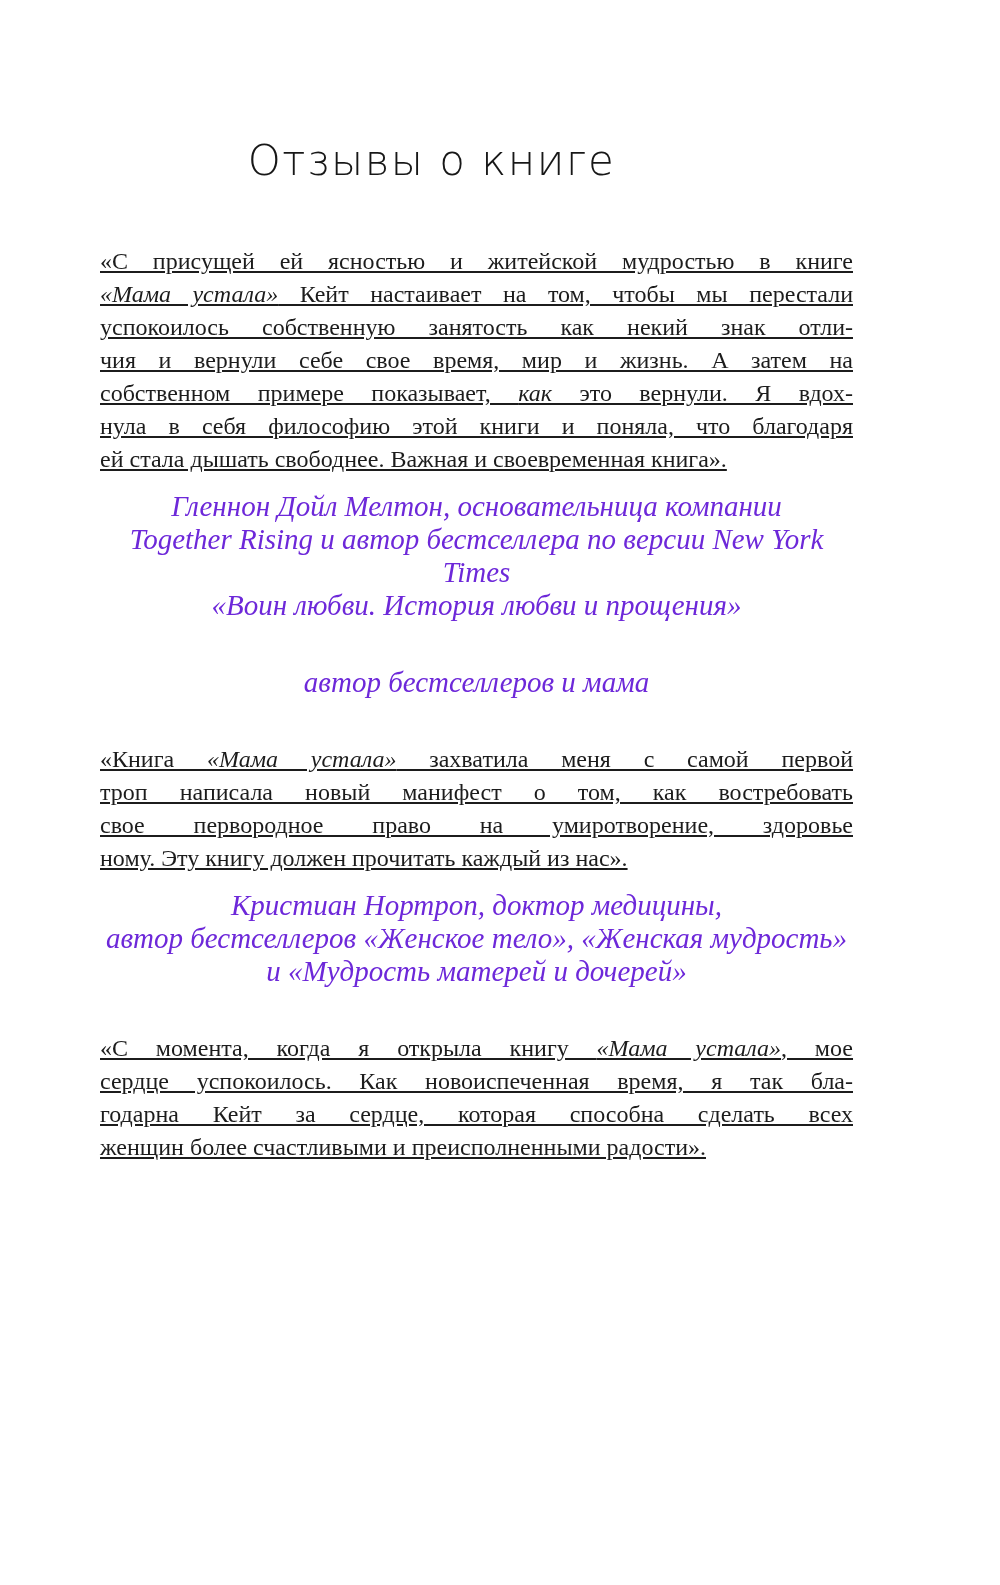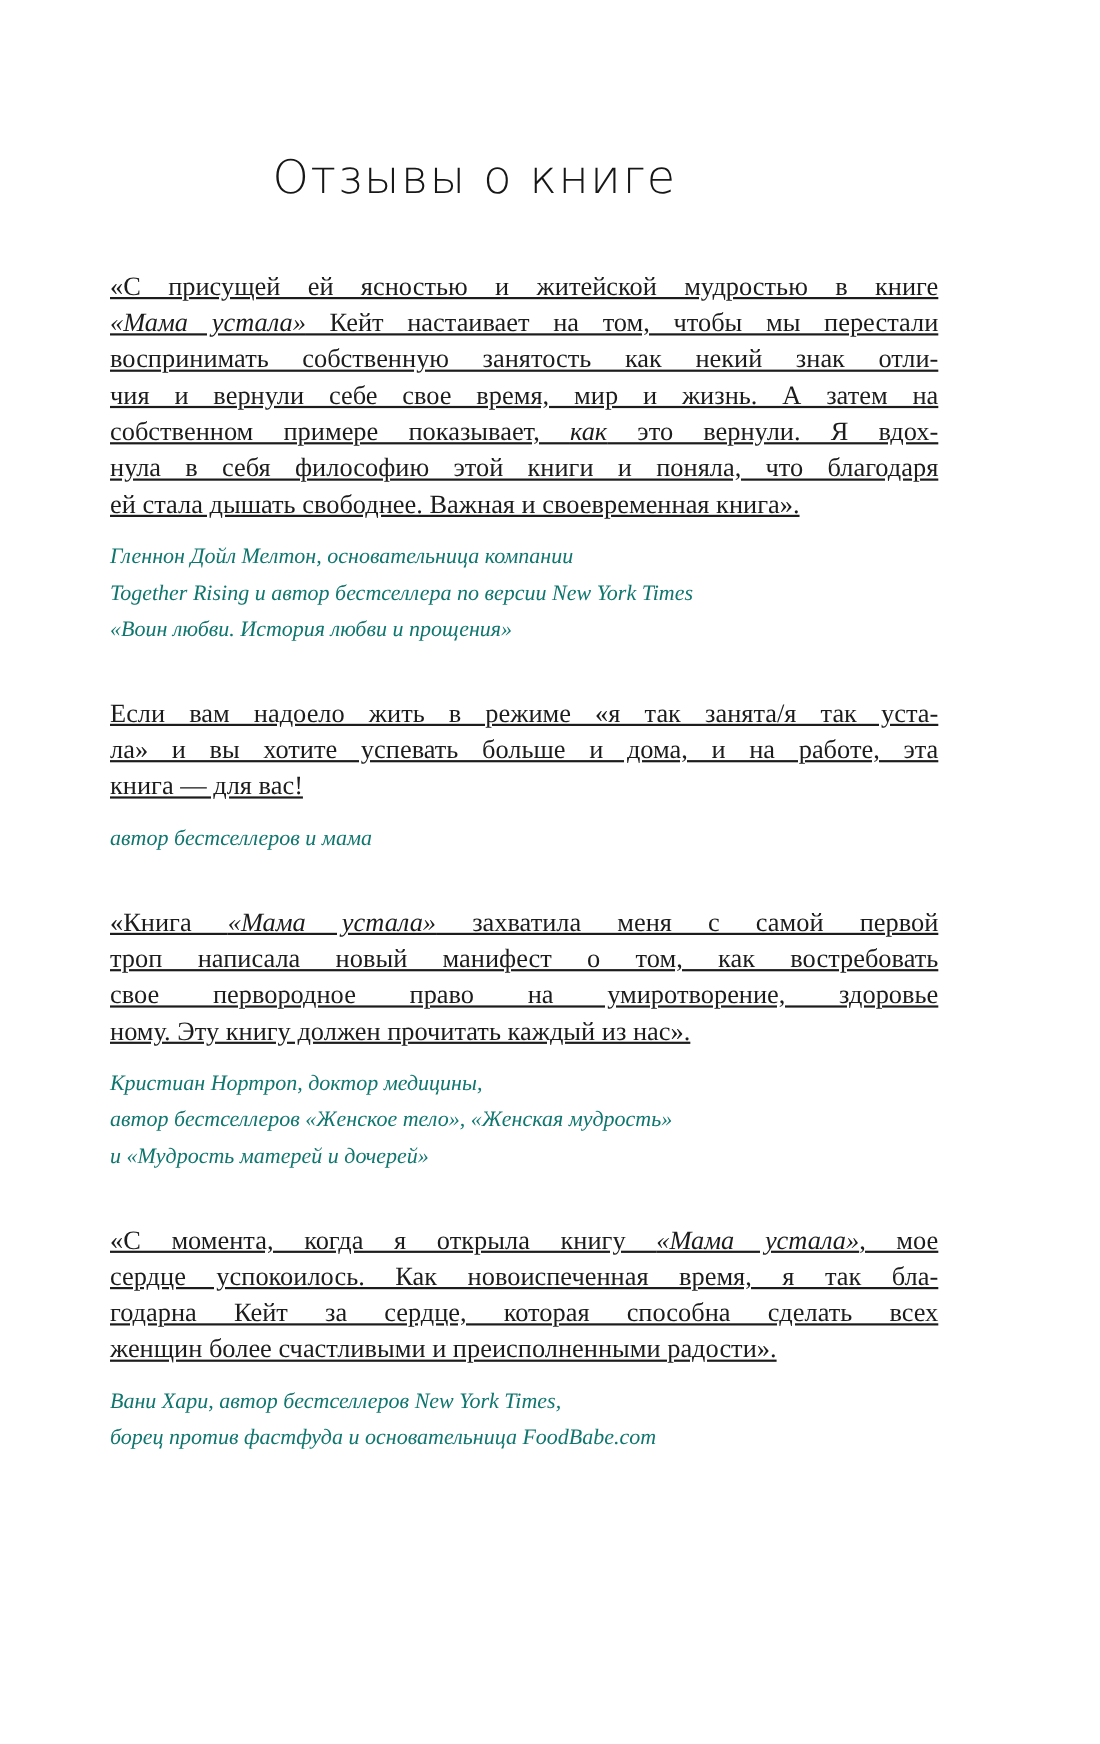--- a/index.html
+++ b/index.html
@@ -40,55 +40,50 @@
     text-decoration: underline;
   }
   .quote-line.last {
     text-align-last: left;
   }
   .quote-line i {
     font-style: italic;
   }
   .attribution {
     margin-top: 14px;
-    text-align: left;
+    text-align: center;
     font-style: italic;
-    font-size: 20px;
+    font-size: 29px;
     line-height: 33px;
-    color: #0f766e;
+    color: #6d28d9;
   }
 </style>
 </head>
 <body>
 
 <div class="page">
   <h1 class="title">Отзывы о книге</h1>
   <div>
       <section class="review">
         <div class="quote">
           <div class="quote-line"><span>«С присущей ей ясностью и житейской мудростью в книге</span></div>
           <div class="quote-line"><i>«Мама устала»</i><span> Кейт настаивает на том, чтобы мы перестали</span></div>
-          <div class="quote-line"><span>воспринимать собственную занятость как некий знак отли-</span></div>
+          <div class="quote-line"><span>успокоилось собственную занятость как некий знак отли-</span></div>
           <div class="quote-line"><span>чия и вернули себе свое время, мир и жизнь. А затем на</span></div>
           <div class="quote-line"><span>собственном примере показывает, </span><i>как</i><span> это вернули. Я вдох-</span></div>
           <div class="quote-line"><span>нула в себя философию этой книги и поняла, что благодаря</span></div>
           <div class="quote-line last"><span>ей стала дышать свободнее. Важная и своевременная книга».</span></div>
         </div>
         <div class="attribution">
           <div class="attribution-line">Гленнон Дойл Мелтон, основательница компании</div>
           <div class="attribution-line">Together Rising и автор бестселлера по версии New York Times</div>
           <div class="attribution-line">«Воин любви. История любви и прощения»</div>
         </div>
       </section>
       <section class="review">
-        <div class="quote">
-          <div class="quote-line"><span>Если вам надоело жить в режиме «я так занята/я так уста-</span></div>
-          <div class="quote-line"><span>ла» и вы хотите успевать больше и дома, и на работе, эта</span></div>
-          <div class="quote-line last"><span>книга — для вас!</span></div>
-        </div>
         <div class="attribution">
           <div class="attribution-line">автор бестселлеров и мама</div>
         </div>
       </section>
       <section class="review">
         <div class="quote">
           <div class="quote-line"><span>«Книга </span><i>«Мама устала»</i><span> захватила меня с самой первой</span></div>
           <div class="quote-line"><span>троп написала новый манифест о том, как востребовать</span></div>
           <div class="quote-line"><span>свое первородное право на умиротворение, здоровье</span></div>
           <div class="quote-line last"><span>ному. Эту книгу должен прочитать каждый из нас».</span></div>
@@ -99,19 +94,15 @@
           <div class="attribution-line">и «Мудрость матерей и дочерей»</div>
         </div>
       </section>
       <section class="review">
         <div class="quote">
           <div class="quote-line"><span>«С момента, когда я открыла книгу </span><i>«Мама устала»</i><span>, мое</span></div>
           <div class="quote-line"><span>сердце успокоилось. Как новоиспеченная время, я так бла-</span></div>
           <div class="quote-line"><span>годарна Кейт за сердце, которая способна сделать всех</span></div>
           <div class="quote-line last"><span>женщин более счастливыми и преисполненными радости».</span></div>
         </div>
-        <div class="attribution">
-          <div class="attribution-line">Вани Хари, автор бестселлеров New York Times,</div>
-          <div class="attribution-line">борец против фастфуда и основательница FoodBabe.com</div>
-        </div>
       </section>
     </div>
 </div>
 
 </body></html>

